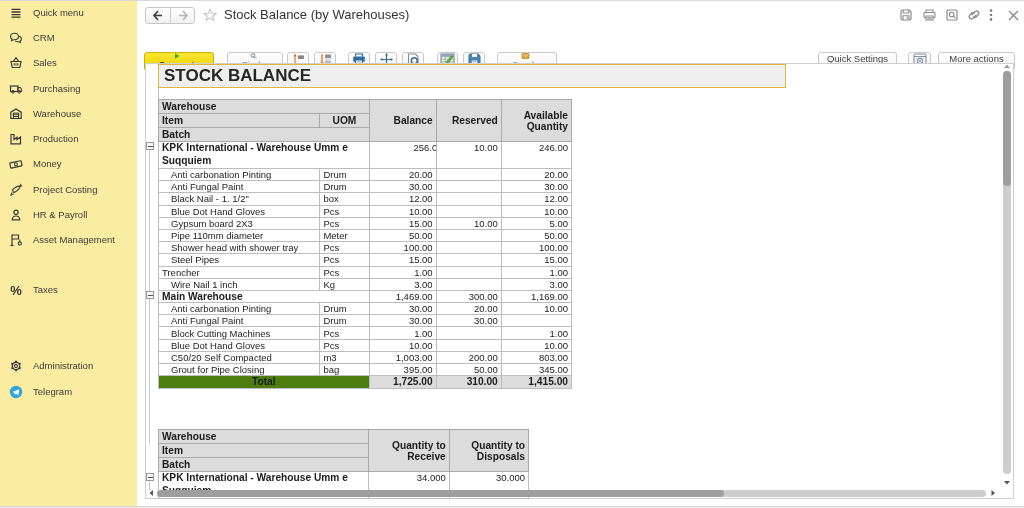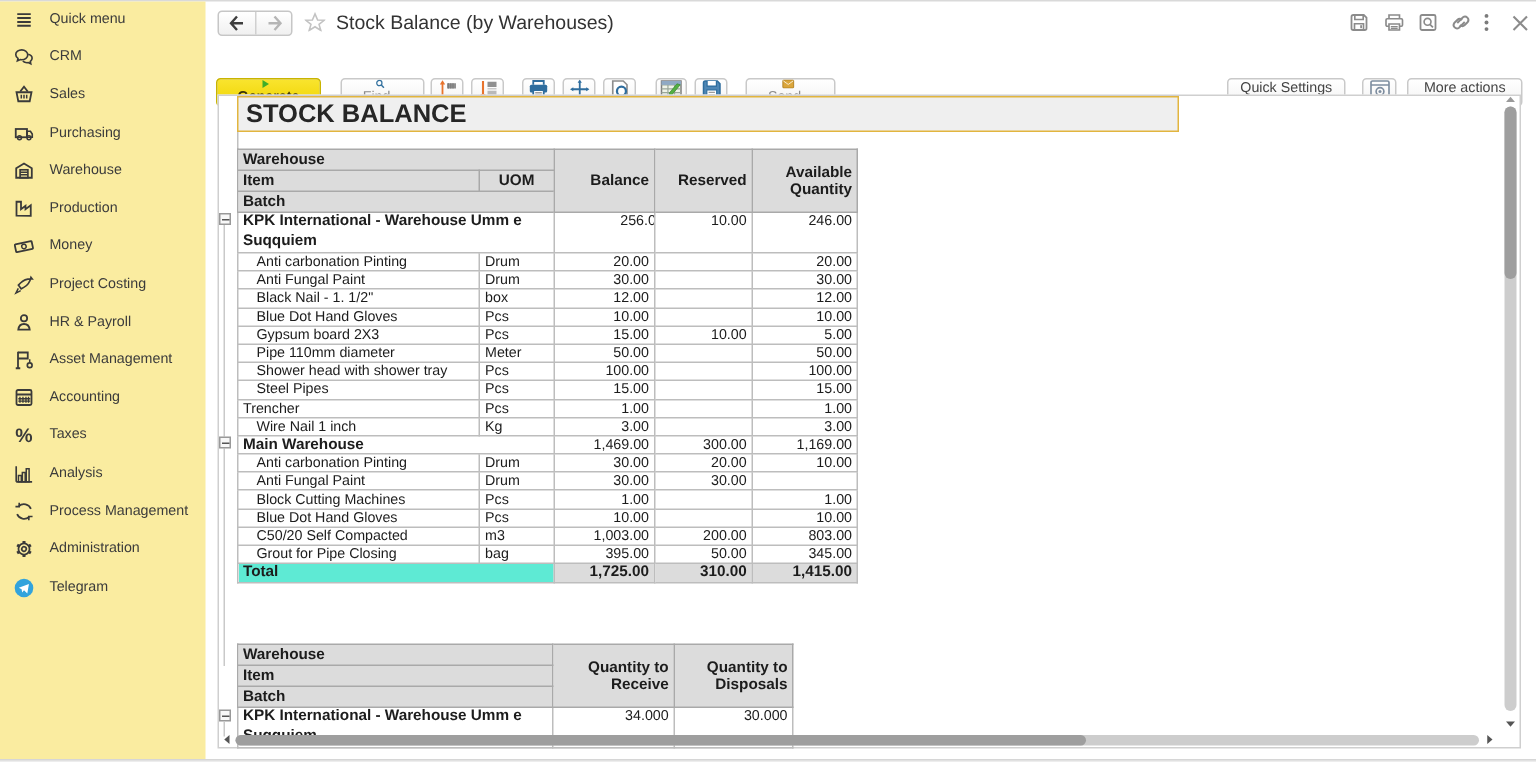--- a/index.html
+++ b/index.html
@@ -98,53 +98,25 @@
 <div class="srow" style="top:226px;">
       <svg width="14" height="14" viewBox="0 0 14 14">
         <path d="M3 2h6.5v4H3" fill="none" stroke="#3a3a3a" stroke-width="1.2"></path>
         <path d="M3 1.5v11" stroke="#3a3a3a" stroke-width="1.2"></path>
         <path d="M1.5 12.5h3" stroke="#3a3a3a" stroke-width="1.2"></path>
         <circle cx="10.8" cy="10.5" r="1.6" fill="none" stroke="#3a3a3a" stroke-width="1.1"></circle>
         <path d="M10.8 8.9V6.5" stroke="#3a3a3a" stroke-width="1"></path>
       </svg>
       <span class="lbl">Asset Management</span>
     </div>
-<div class="srow" style="top:251px;">
-      <svg width="14" height="14" viewBox="0 0 14 14">
-        <rect x="2" y="2" width="10" height="10" rx="1" fill="none" stroke="#3a3a3a" stroke-width="1.2"></rect>
-        <path d="M2 5h10" stroke="#3a3a3a" stroke-width="1.2"></path>
-        <path d="M4.3 6.5v4M6.3 6.5v4M8.3 6.5v4M10 6.5v4" stroke="#3a3a3a" stroke-width="0.9"></path>
-        <path d="M3.2 7.8h8M3.2 9.4h8" stroke="#3a3a3a" stroke-width="0.9"></path>
-      </svg>
-      <span class="lbl">Accounting</span>
-    </div>
 <div class="srow" style="top:276px;">
       <svg width="14" height="14" viewBox="0 0 14 14">
         <text x="7" y="11.5" font-size="13" font-weight="bold" text-anchor="middle" fill="#3a3a3a" font-family="Liberation Sans">%</text>
       </svg>
       <span class="lbl">Taxes</span>
-    </div>
-<div class="srow" style="top:302px;">
-      <svg width="14" height="14" viewBox="0 0 14 14">
-        <path d="M1.8 12.2V1.8" stroke="#3a3a3a" stroke-width="1.1"></path>
-        <path d="M1.8 12.2H12.4" stroke="#3a3a3a" stroke-width="1.1"></path>
-        <rect x="3.3" y="8" width="1.9" height="4.2" fill="none" stroke="#3a3a3a" stroke-width="1"></rect>
-        <rect x="5.9" y="6" width="1.9" height="6.2" fill="none" stroke="#3a3a3a" stroke-width="1"></rect>
-        <rect x="8.5" y="3.5" width="1.9" height="8.7" fill="none" stroke="#3a3a3a" stroke-width="1"></rect>
-      </svg>
-      <span class="lbl">Analysis</span>
-    </div>
-<div class="srow" style="top:327px;">
-      <svg width="14" height="14" viewBox="0 0 14 14">
-        <path d="M11.6 5.2A5 5 0 0 0 3.6 3.4" fill="none" stroke="#3a3a3a" stroke-width="1.2"></path>
-        <path d="M2.4 8.8a5 5 0 0 0 8 1.8" fill="none" stroke="#3a3a3a" stroke-width="1.2"></path>
-        <path d="M3.8 1.2v2.5H1.3" fill="none" stroke="#3a3a3a" stroke-width="1.1"></path>
-        <path d="M10.2 12.8v-2.5h2.5" fill="none" stroke="#3a3a3a" stroke-width="1.1"></path>
-      </svg>
-      <span class="lbl">Process Management</span>
     </div>
 <div class="srow" style="top:352px;">
       <svg width="14" height="14" viewBox="0 0 14 14">
         <g transform="rotate(30 7 7)">
           <circle cx="7" cy="7" r="3.7" fill="none" stroke="#3a3a3a" stroke-width="1.2"></circle>
           <circle cx="7" cy="7" r="1.5" fill="none" stroke="#3a3a3a" stroke-width="1.1"></circle>
           <path d="M10.6 7h1.7M8.8 10.12l.85 1.47M5.2 10.12l-.85 1.47M3.4 7H1.7M5.2 3.88l-.85-1.47M8.8 3.88l.85-1.47" stroke="#3a3a3a" stroke-width="2"></path>
         </g>
       </svg>
       <span class="lbl">Administration</span>
@@ -446,21 +418,21 @@
           <td class="num">803.00</td>
         </tr>
     <tr style="height:12.2px;">
           <td style="padding-left:12px;">Grout for Pipe Closing</td>
           <td>bag</td>
           <td class="num">395.00</td>
           <td class="num">50.00</td>
           <td class="num">345.00</td>
         </tr>
     <tr style="height:12.5px;">
-          <td class="grp" colspan="2" style="background:#5eead4;">Total</td>
+          <td class="grp" colspan="2" style="background:#4d7c0f;text-align:center;">Total</td>
           <td class="num grp" style="background:#dcdcdc;">1,725.00</td>
           <td class="num grp" style="background:#dcdcdc;">310.00</td>
           <td class="num grp" style="background:#dcdcdc;">1,415.00</td>
         </tr>
   </tbody>
     </table>
 
   <table class="rep" style="position:absolute;left:12px;top:365px;width:371px;">
     <colgroup>
         <col style="width:209px;">

